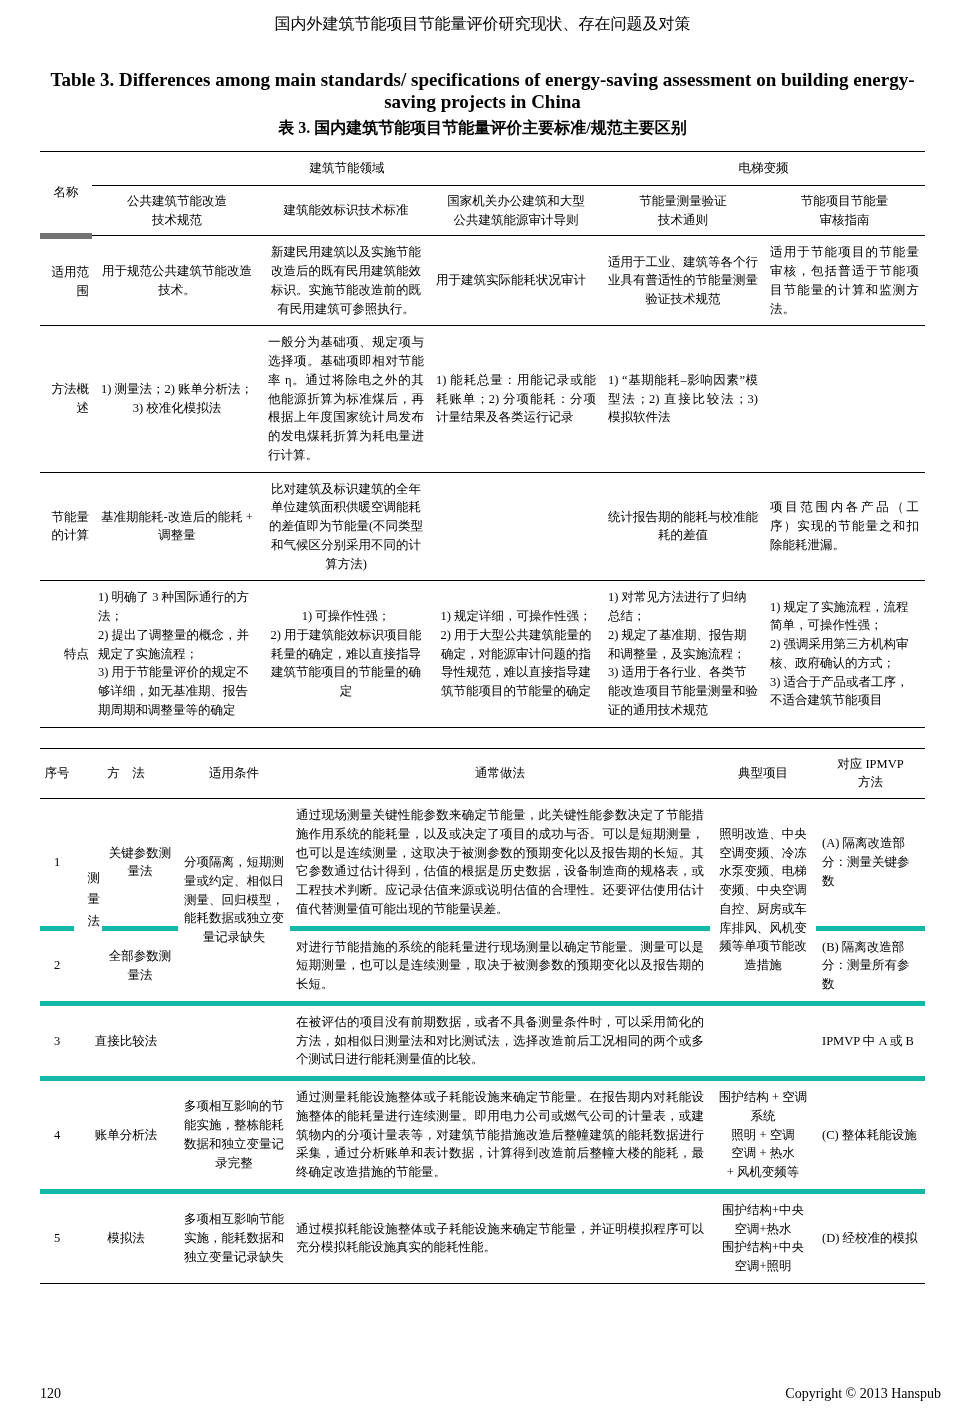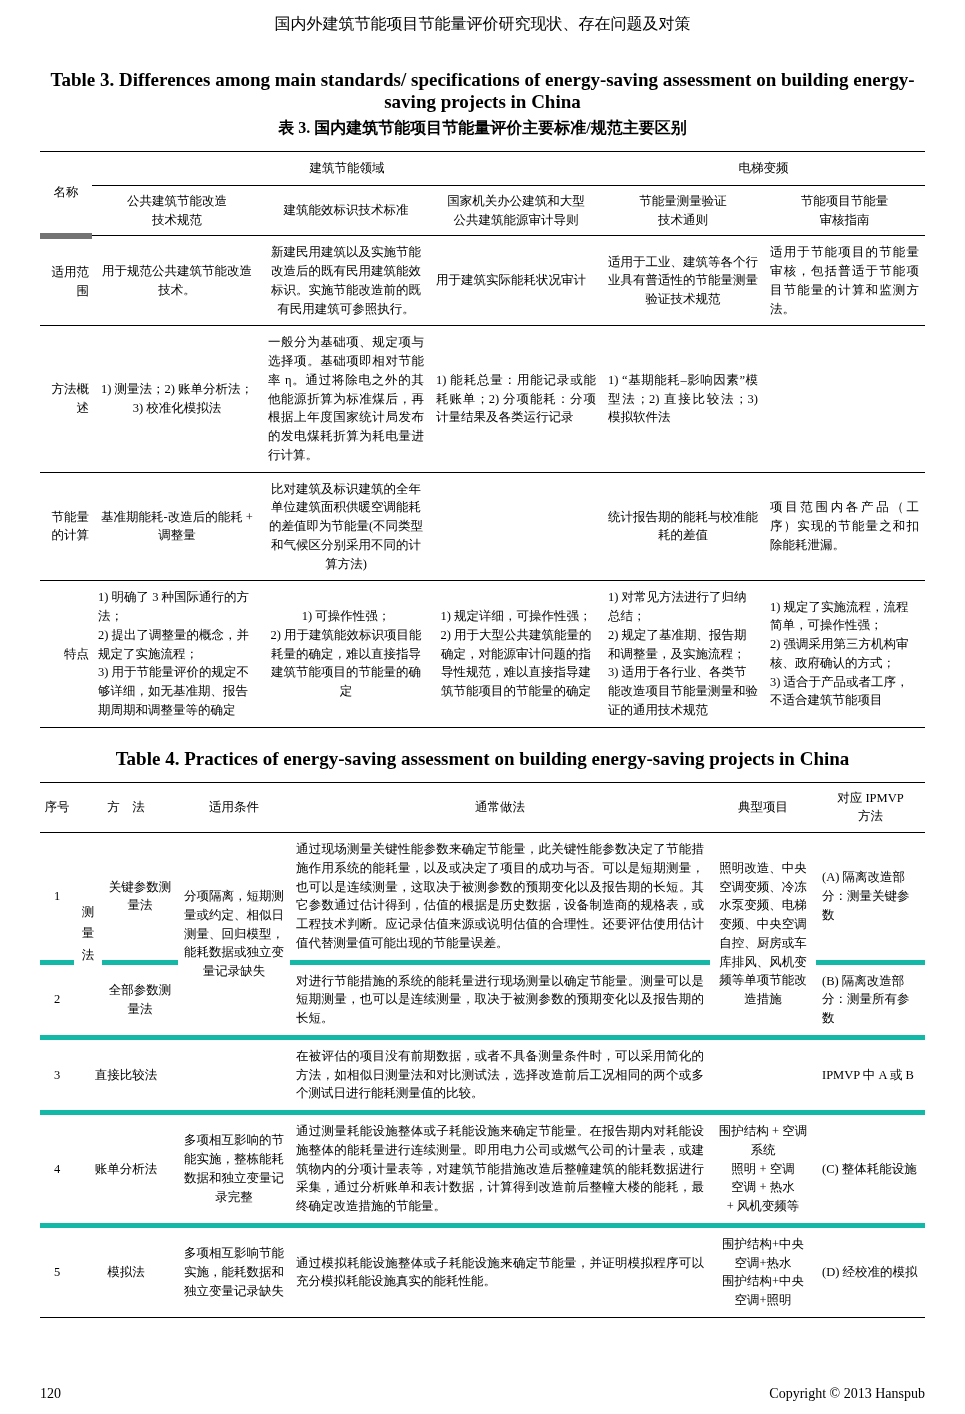--- a/index.html
+++ b/index.html
@@ -54,26 +54,26 @@
   .t3 .group  { border-bottom:1px solid #000; }
   .t3 .colhead { border-bottom:1px solid #000; padding:6px 4px; }
   .t3 tbody th, .t3 tbody td { border-bottom:1px solid #000; }
   .t3 tbody tr:last-child th, .t3 tbody tr:last-child td { border-bottom:none; }
   .t3 .rowlabel { padding:7px 3px;text-align:right; }
 
   
   .t4 thead th { border-bottom:1px solid #000; padding:6px 4px; }
   .t4 tbody td { border-bottom:5px solid #14b8a6; }
   .t4 tbody tr:last-child td { border-bottom:none; }
-  .t4 .vert { padding:4px 2px; word-break:break-all; line-height:1.7; }
+  .t4 .vert { padding:4px 2px; word-break:break-all; line-height:1.7;text-align:right; }
   .t4 .numcell { padding:7px 2px; }
 
   .footer {
     position:absolute;
-    left:40px; right:40px; bottom:12px;
+    left:40px; right:24px; bottom:12px;
     display:flex;
     justify-content:space-between;
     align-items:baseline;
     font-size:14px;
   }
 </style>
 </head>
 <body>
 
 <div class="page">
@@ -150,21 +150,20 @@
 2) 规定了基准期、报告期和调整量，及实施流程；
 3) 适用于各行业、各类节能改造项目节能量测量和验证的通用技术规范</td>
         <td class="lt">1) 规定了实施流程，流程简单，可操作性强；
 2) 强调采用第三方机构审核、政府确认的方式；
 3) 适合于产品或者工序，不适合建筑节能项目</td>
       </tr>
     </tbody>
   </table>
 
   <div class="caption caption-t4">
-    <div class="en">Table 4. Practices of energy-saving assessment on building energy-saving projects in China</div>
   </div>
 
   <table class="t4">
     <colgroup>
       <col style="width:34px">
       <col style="width:28px">
       <col style="width:76px">
       <col style="width:112px">
       <col style="width:420px">
       <col style="width:106px">

